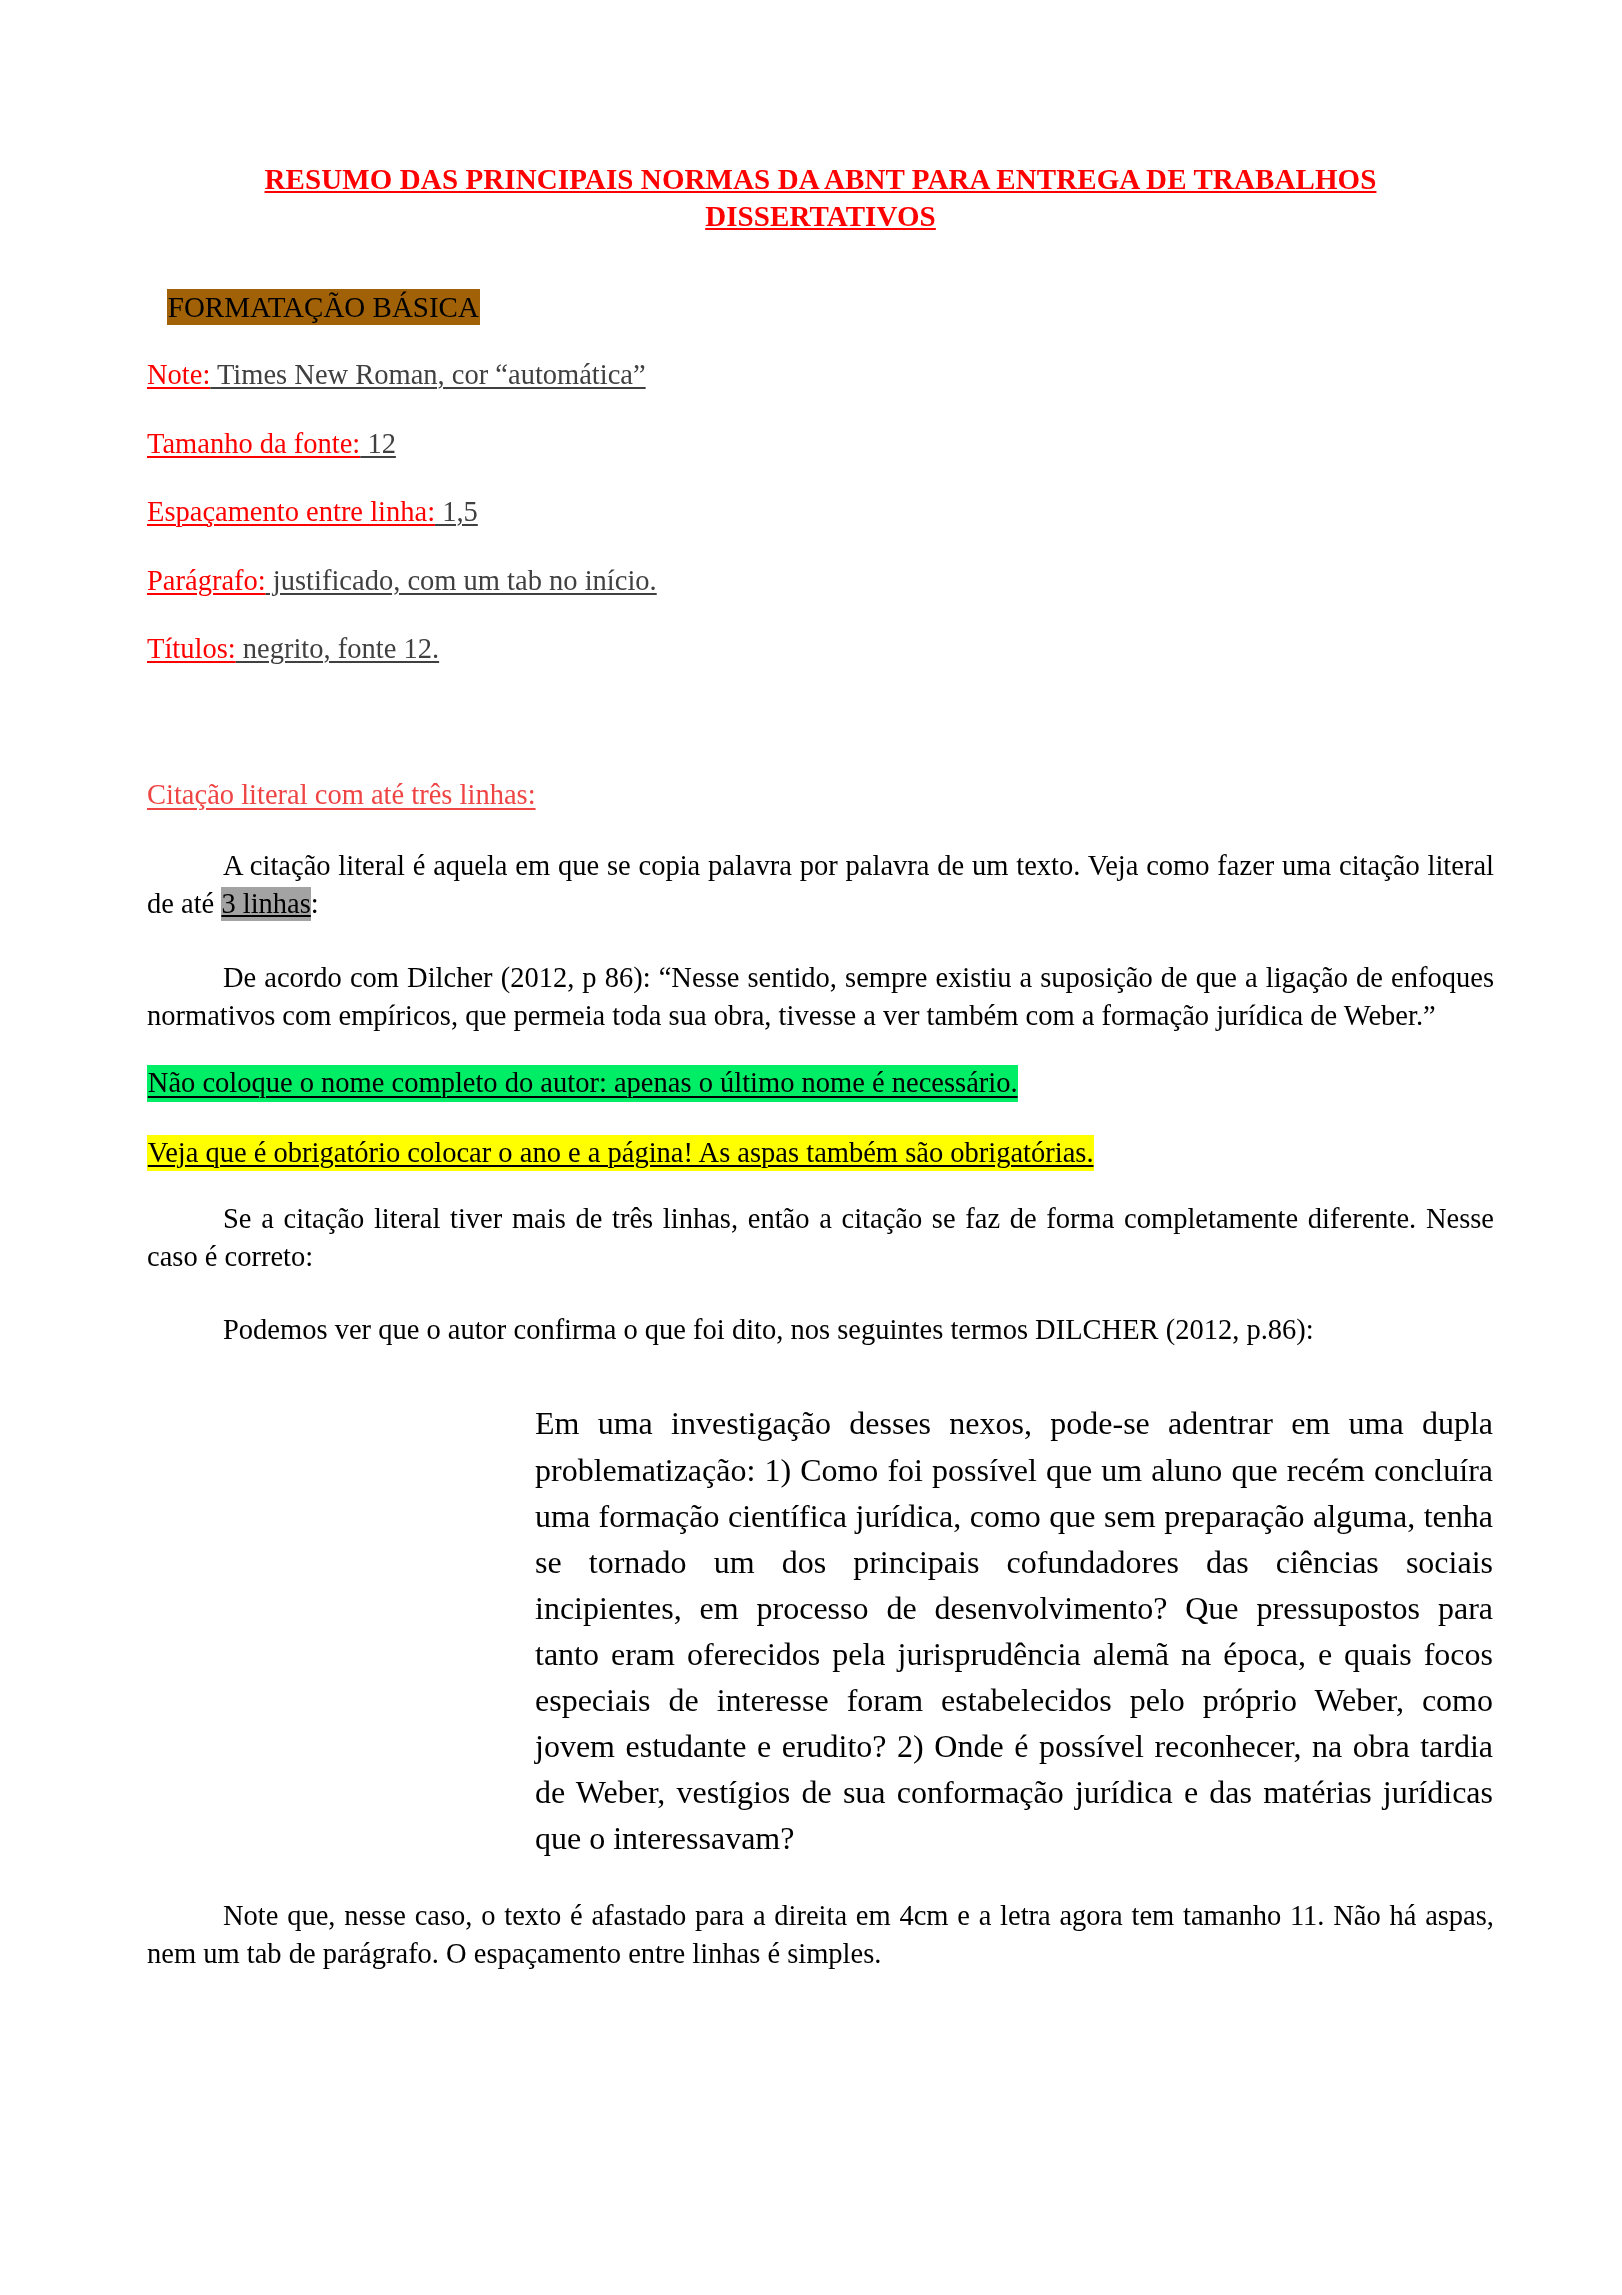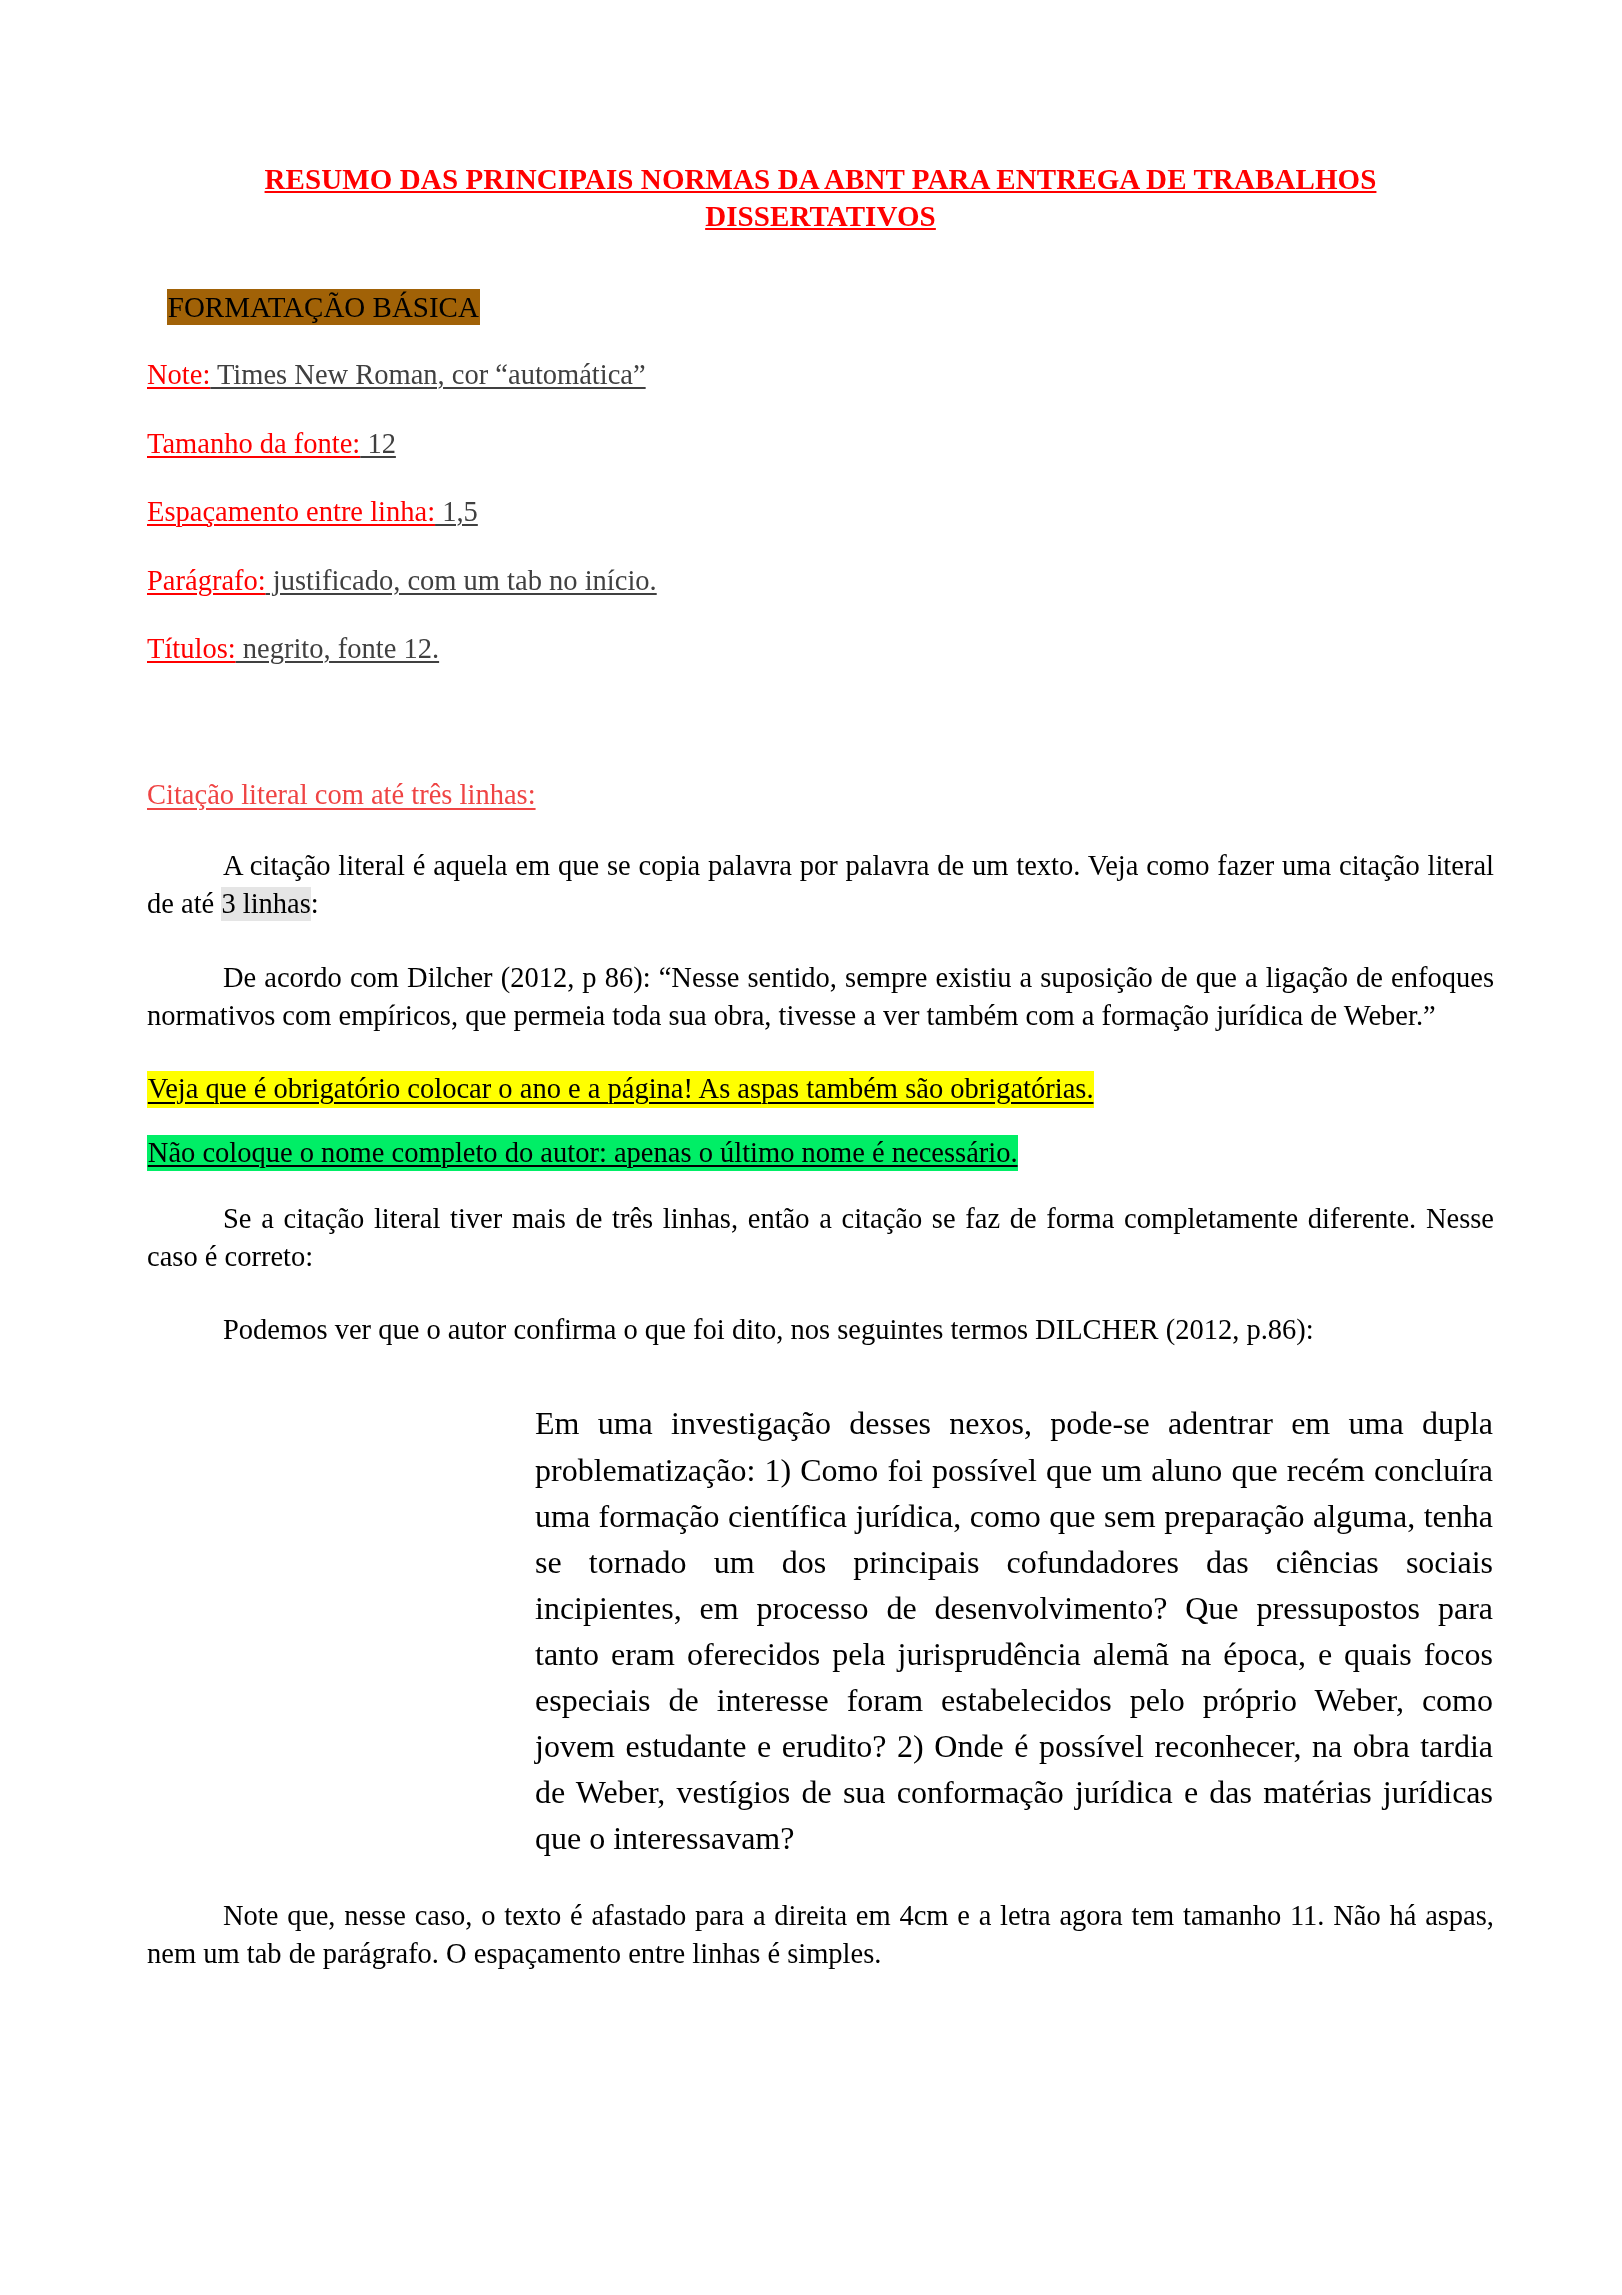--- a/index.html
+++ b/index.html
@@ -108,23 +108,24 @@
     text-indent: 76px;
     color: #000000;
   }
   .body-par.gap-1 { padding-top: 38px; }
   .body-par.gap-2 { padding-top: 36px; }
   .body-par.gap-3 { padding-top: 32px; }
   .body-par.gap-4 { padding-top: 35px; }
   .body-par.gap-5 { padding-top: 36px; }
 
   .hl-cyan {
-    background: #e5e5e5;
+    background: #a3a3a3;
     color: #000000;
     padding: 0.8px 0 1.6px 0;
+    text-decoration: underline;
   }
 
   
   .note-line {
     margin: 0;
     font-size: 28.5px;
     line-height: 1.0;
     color: #000000;
   }
   .note-line.gap-y { padding-top: 41px; }
@@ -173,23 +174,23 @@
     <p class="spec"><span class="spec-label">Parágrafo:</span><span class="spec-value"> justificado, com um tab no início.</span></p>
 
     <p class="spec"><span class="spec-label">Títulos:</span><span class="spec-value"> negrito, fonte 12.</span></p>
 
     <p class="red-head gap-a"><span>Citação literal com até três linhas:</span></p>
 
     <p class="body-par gap-1"><span>A citação literal é aquela em que se copia palavra por palavra de um texto.  Veja como fazer uma citação literal de até </span><span class="hl-cyan">3 linhas</span><span>:</span></p>
 
     <p class="body-par gap-2">De acordo com Dilcher (2012, p 86): “Nesse sentido, sempre existiu a suposição de que a ligação de enfoques normativos com empíricos, que permeia toda sua obra, tivesse a ver também com a formação jurídica de Weber.”</p>
 
+    <p class="note-line gap-g"><span class="hl hl-green">Não coloque o nome completo do autor: apenas o último nome é necessário.</span></p>
+
     <p class="note-line gap-y"><span class="hl hl-yellow">Veja que é obrigatório colocar o ano e a página! As aspas também são obrigatórias. </span></p>
-
-    <p class="note-line gap-g"><span class="hl hl-green">Não coloque o nome completo do autor: apenas o último nome é necessário.</span></p>
 
 
     <p class="body-par gap-3">Se a citação literal tiver mais de três linhas, então a citação se faz de forma completamente diferente. Nesse caso é correto:</p>
 
     <p class="body-par gap-4">Podemos ver que o autor confirma o que foi dito, nos seguintes termos DILCHER (2012, p.86):</p>
 
     <p class="block-quote">Em uma investigação desses nexos, pode-se adentrar em uma dupla problematização: 1) Como foi possível que um aluno que recém concluíra uma formação científica jurídica, como que sem preparação alguma, tenha se tornado um dos principais cofundadores das ciências sociais incipientes, em processo de desenvolvimento? Que pressupostos para tanto eram oferecidos pela jurisprudência alemã na época, e quais focos especiais de interesse foram estabelecidos pelo próprio Weber, como jovem estudante e erudito? 2) Onde é possível reconhecer, na obra tardia de Weber, vestígios de sua conformação jurídica e das matérias jurídicas que o interessavam?</p>
 
     <p class="body-par gap-5">Note que, nesse caso, o texto é afastado para a direita em 4cm e a letra agora tem tamanho 11. Não há aspas, nem um tab de parágrafo. O espaçamento entre linhas é simples.</p>
 

